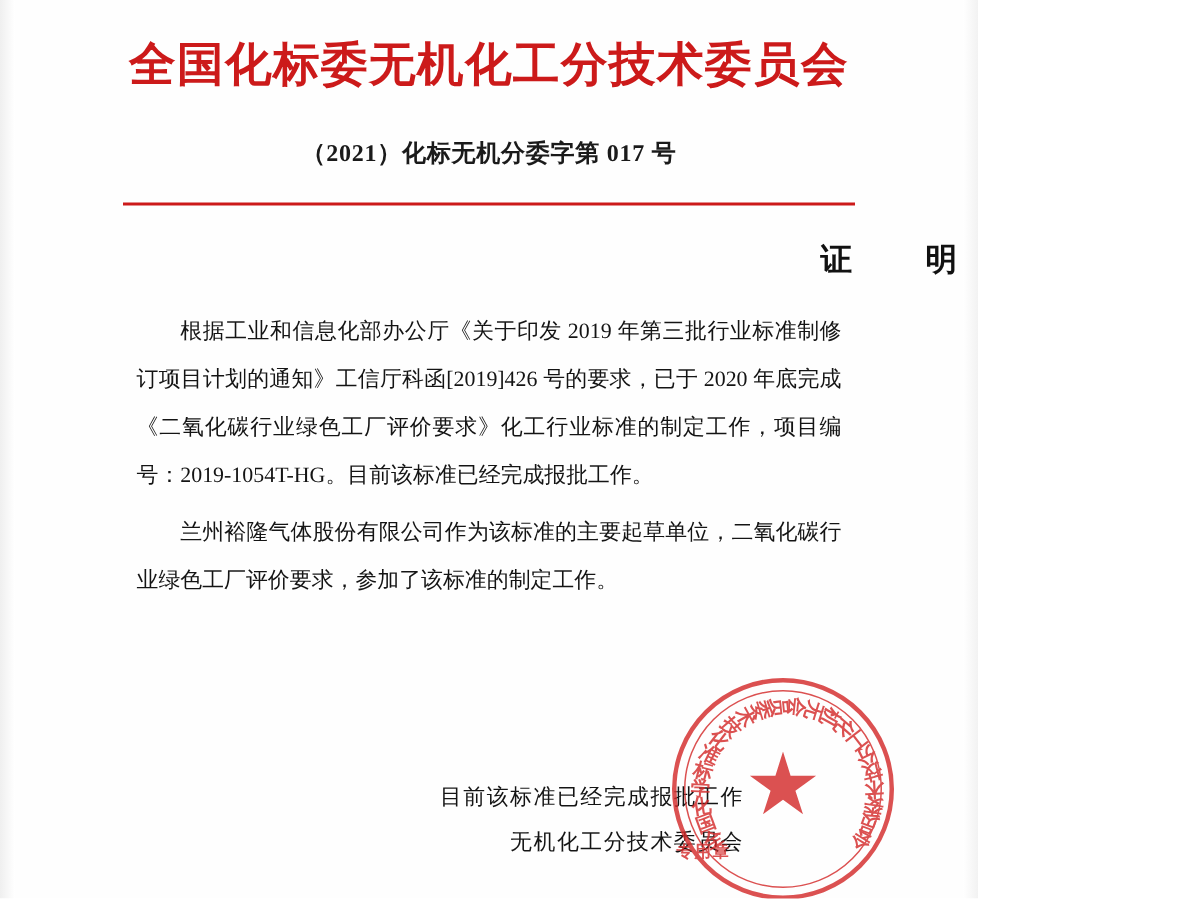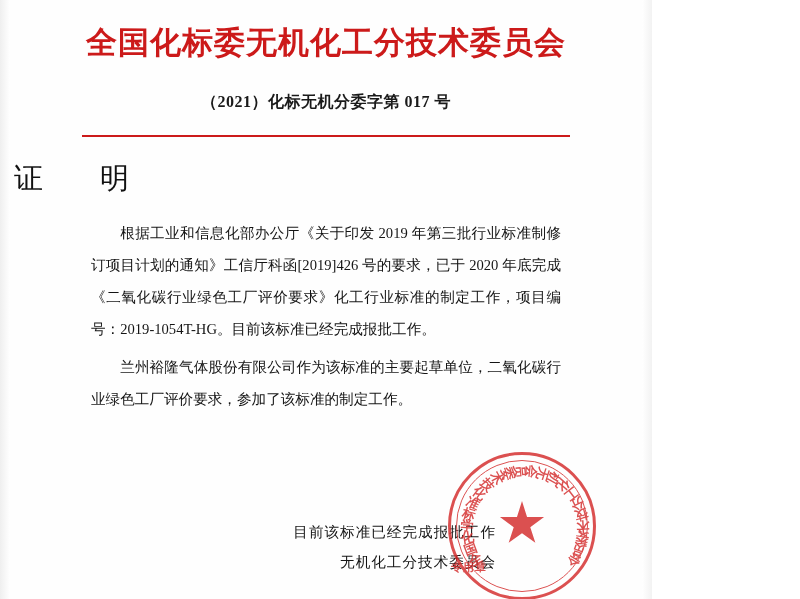--- a/index.html
+++ b/index.html
@@ -60,23 +60,23 @@
   }
   .red-rule {
     width: 488px;
     height: 2px;
     background: #cc1a1a;
     margin: 22px auto 0 auto;
   }
   .cert-word {
     margin: 0;
     padding-top: 22px;
-    text-align: left;
-    font-size: 29px;
-    font-weight: normal;
+    text-align: right;
+    font-size: 21px;
+    font-weight: bold;
     color: #111111;
     letter-spacing: 14px;
     text-indent: 14px;
   }
   .body-block {
     width: 470px;
     margin: 18px auto 0 auto;
   }
   .body-block p {
     margin: 0 0 2px 0;

